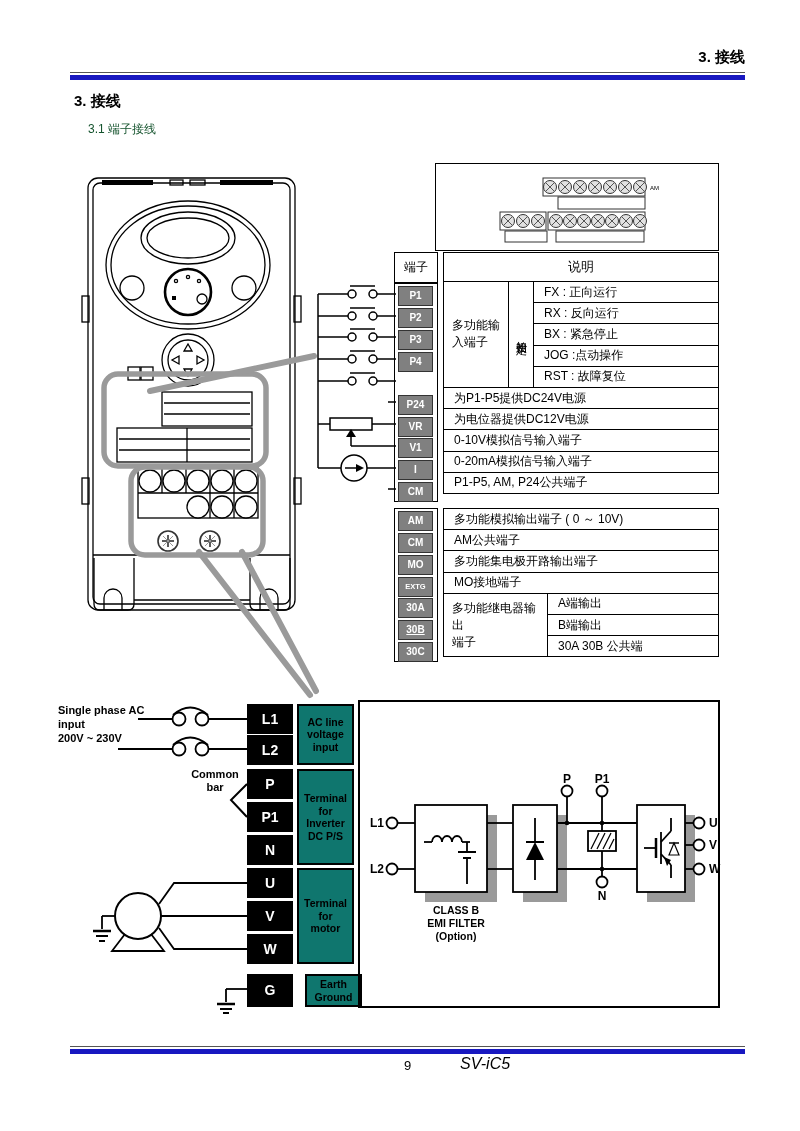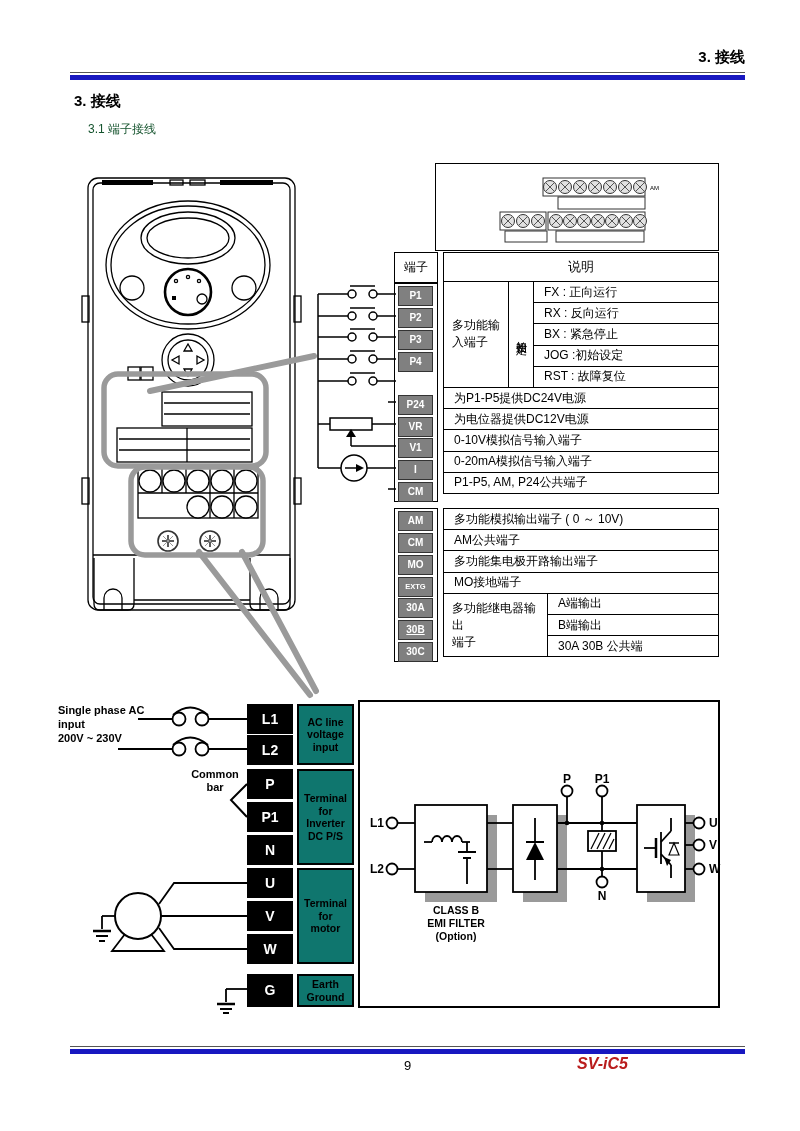--- a/index.html
+++ b/index.html
@@ -33,22 +33,22 @@
   .frame{position:absolute;left:358px;top:700px;width:362px;height:308px;border:2px solid #000;box-sizing:border-box;}
   .src-label{position:absolute;left:58px;top:703px;width:130px;text-align:left;
              font-weight:bold;font-size:11px;line-height:14px;}
   .cbar-label{position:absolute;left:184px;top:768px;width:62px;text-align:center;
               font-weight:bold;font-size:11px;line-height:13px;}
   .motor-label{position:absolute;left:112px;top:909px;width:52px;text-align:center;
                font-weight:bold;font-size:11px;}
   .emi-label{position:absolute;left:408px;top:904px;width:96px;text-align:center;
              font-weight:bold;font-size:10.5px;line-height:13px;}
   .foot-page{position:absolute;left:70px;top:1058px;width:675px;text-align:center;font-size:13px;}
-  .foot-brand{position:absolute;left:460px;top:1055px;width:285px;text-align:center;
-              font-weight:bold;font-style:italic;font-size:16px;color:#b91c1c;}
+  .foot-brand{position:absolute;left:460px;top:1055px;width:285px;text-align:left;
+              font-weight:normal;font-style:italic;font-size:16px;color:#000000;}
   svg.lineart{position:absolute;left:0;top:0;pointer-events:none;}
 </style>
 </head>
 <body>
 
 <div class="hdr-right">3. 接线</div>
 <div class="rule thin" style="top:72px;"></div>
 <div class="rule blue" style="top:75px;height:5px;"></div>
 <div class="sec-title">3. 接线</div>
 <div class="sub-title">3.1 端子接线</div>
@@ -88,21 +88,21 @@
         </td>
     <td>FX :  正向运行</td>
   </tr>
   <tr>
         <td>RX :  反向运行</td>
       </tr>
   <tr>
         <td>BX :  紧急停止</td>
       </tr>
   <tr>
-        <td>JOG :初始设定</td>
+        <td>JOG :点动操作</td>
       </tr>
   <tr>
         <td>RST :  故障复位</td>
       </tr>
   <tr>
         <td colspan="3">为P1-P5提供DC24V电源</td>
       </tr>
   <tr>
         <td colspan="3">为电位器提供DC12V电源</td>
       </tr>
@@ -173,21 +173,21 @@
 <div class="dbox pre" style="top:704px;height:61px;">AC line
 voltage
 input</div>
 <div class="dbox pre" style="top:769px;height:96px;">Terminal
 for
 Inverter
 DC P/S</div>
 <div class="dbox pre" style="top:868px;height:96px;">Terminal
 for
 motor</div>
-<div class="dbox pre" style="top:974px;height:33px;">Earth
+<div class="dbox pre" style="top:974px;height:33px;margin-left:8px;">Earth
 Ground</div>
 
 <div class="frame"></div>
 
 <div class="src-label pre">Single phase AC
 input
 200V ~ 230V</div>
 <div class="cbar-label pre">Common
 bar</div>
 <div class="motor-label">Motor</div>

